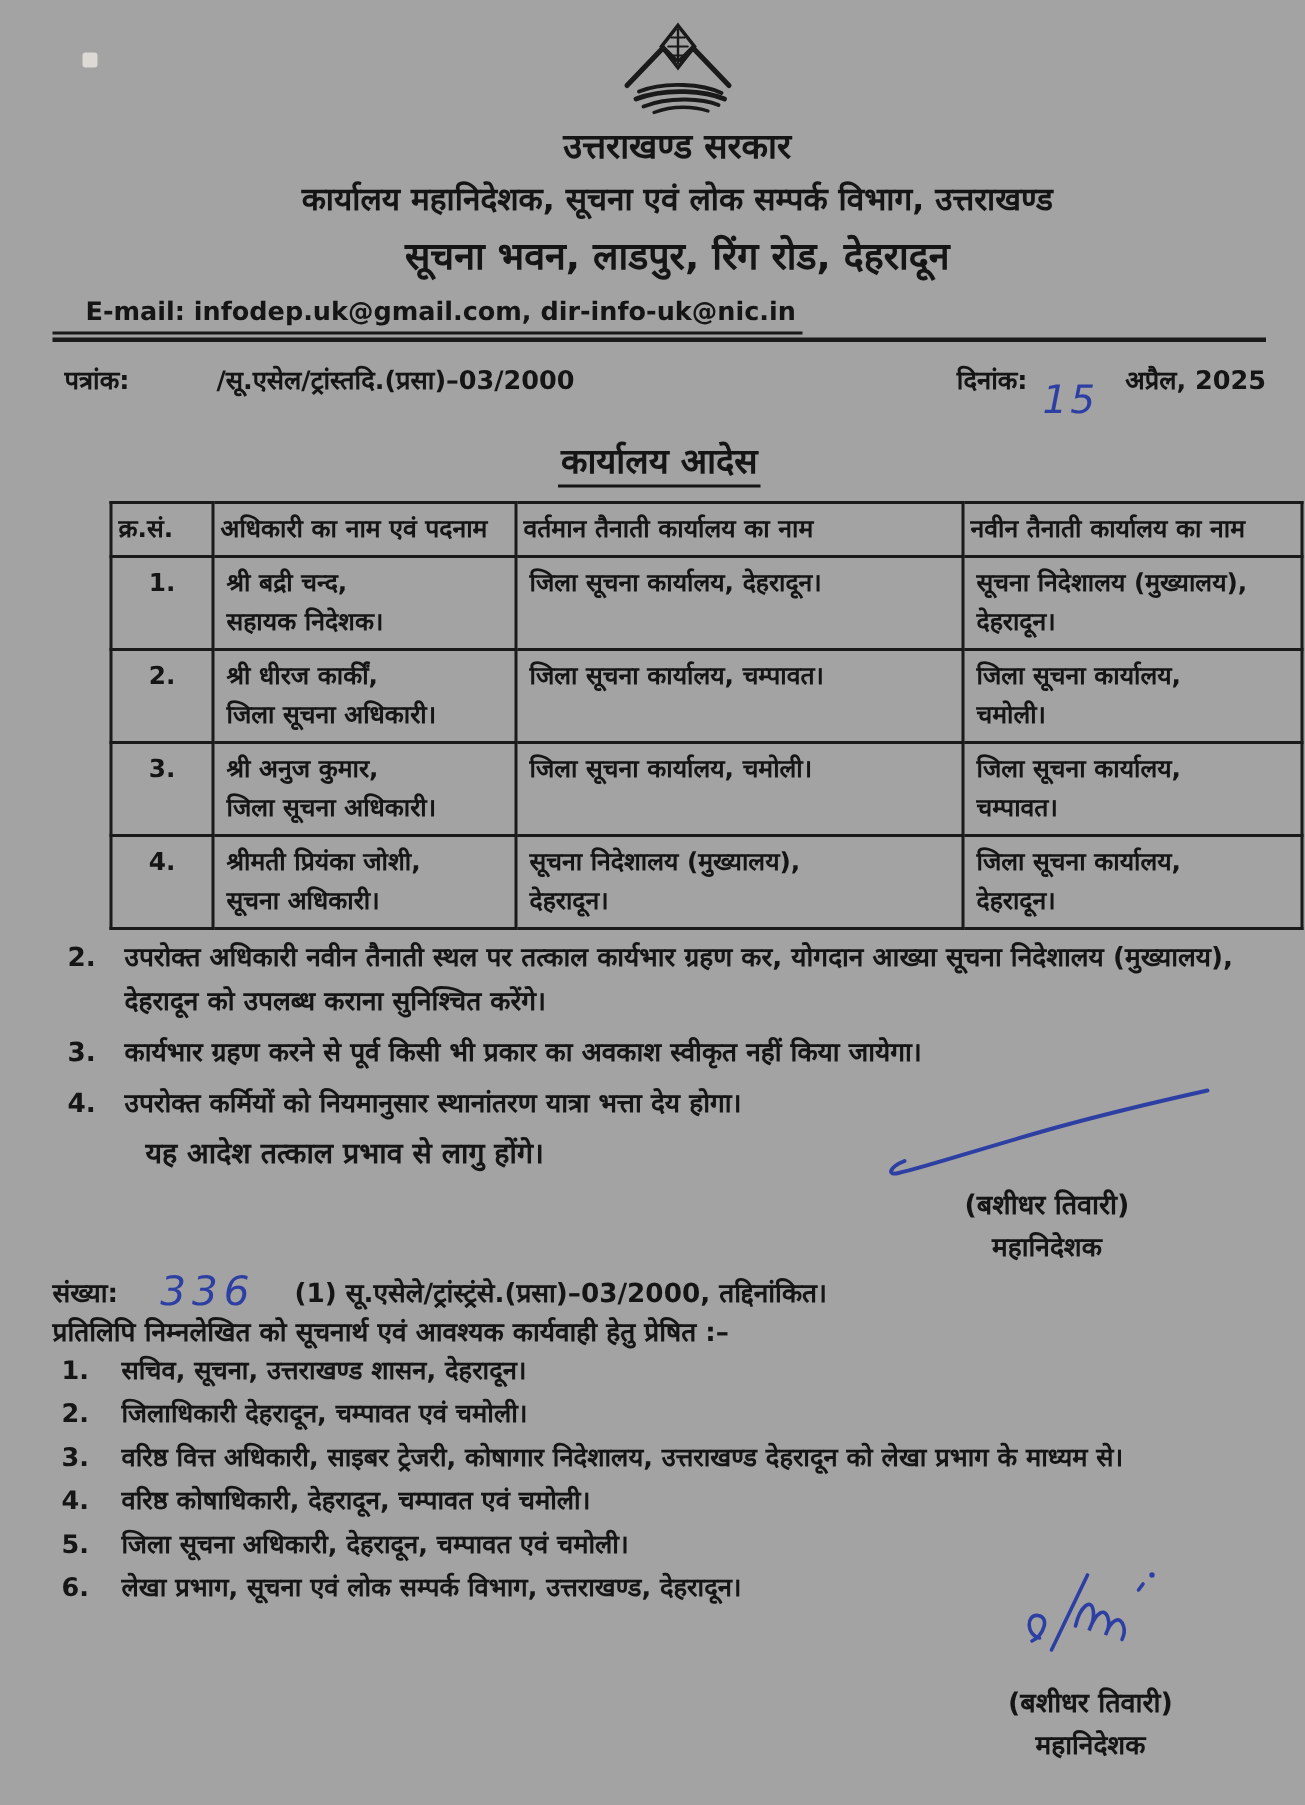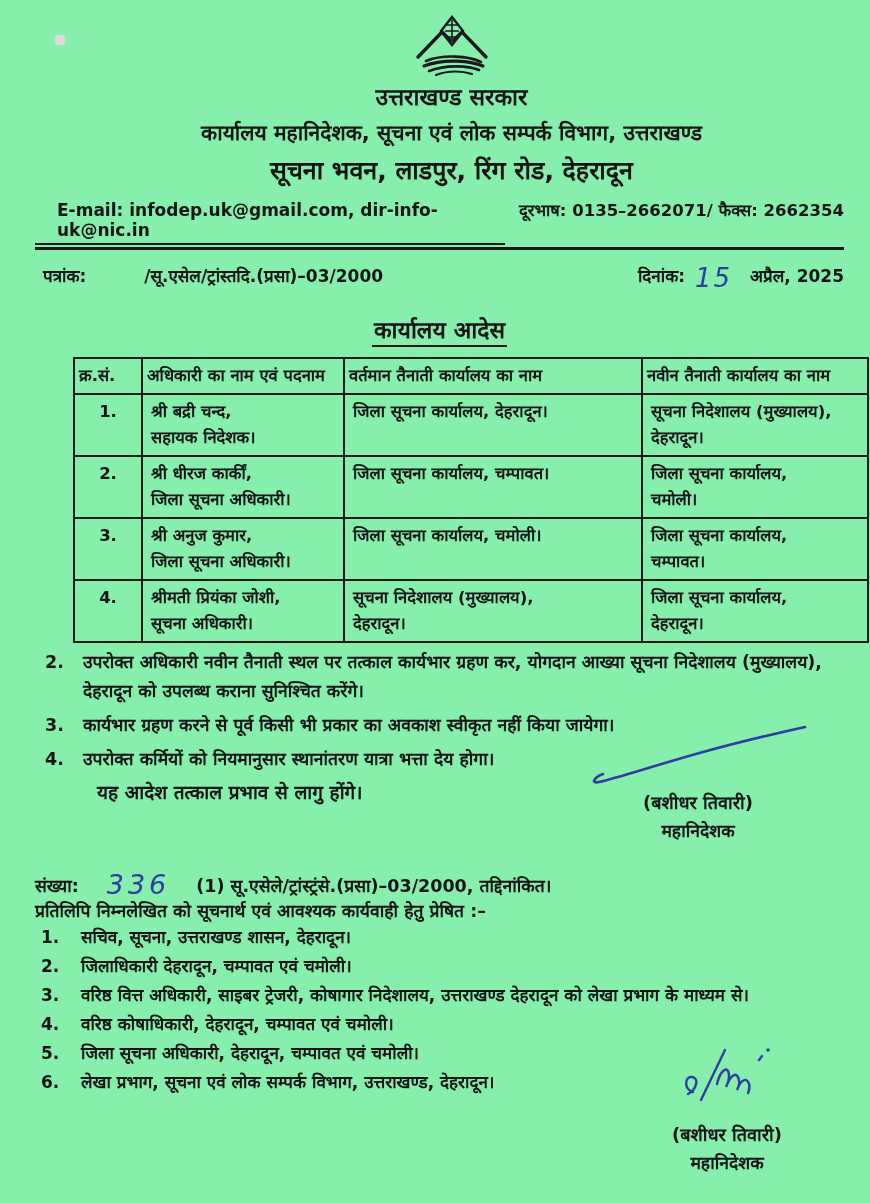--- a/index.html
+++ b/index.html
@@ -1,41 +1,41 @@
 <!DOCTYPE html>
 <html lang="hi"><head>
 <meta charset="utf-8">
 <style>
   html,body{margin:0;padding:0;background:#e8e8e8;}
   .page{
     position:relative;
     width:870px;height:1203px;
     margin:0 auto;
-    background:#86efac;
+    background:#a3a3a3;
     color:#151515;
     font-family:"DejaVu Sans", sans-serif;
     overflow:hidden;
     box-sizing:border-box;
   }
   .content{position:absolute;left:35px;right:26px;top:0;}
   .emblem{width:82px;height:66px;margin:12px auto 0 auto;transform:translateX(12px);}
   .h-govt{text-align:center;font-size:23px;font-weight:700;margin-top:2px;transform:translateX(12px);}
   .h-office{text-align:center;font-size:21px;font-weight:700;margin-top:6px;transform:translateX(12px);}
   .h-addr{text-align:center;font-size:25px;font-weight:700;margin-top:6px;transform:translateX(12px);}
   .contact-row{display:flex;align-items:baseline;margin-top:12px;font-weight:700;}
   .email{font-size:17px;padding:0 4px 3px 22px;border-bottom:2px solid #1a1a1a;}
   .phone{font-size:16.5px;margin-left:14px;white-space:nowrap;}
   .rule{height:3px;background:#1a1a1a;margin-top:2px;}
   .ref-row{display:flex;align-items:baseline;margin-top:10px;font-size:17px;font-weight:700;}
   .ref-label{margin-left:8px;}
   .ref-val{margin-left:58px;}
   .ref-spacer{flex:1;}
   .date-label{margin-right:10px;}
   .hand{color:#2e3fa3;font-style:italic;letter-spacing:2px;}
-  .day{font-size:26px;font-weight:400;line-height:1;margin-right:18px;position:relative;top:5px;}
+  .day{font-size:26px;font-weight:400;line-height:1;margin-right:18px;position:relative;top:16px;}
   .doc-title{text-align:center;font-size:23px;font-weight:700;margin-top:26px;}
   .doc-title span{border-bottom:2.5px solid #151515;padding:0 2px 2px 2px;}
   .intro{font-size:17.5px;font-weight:600;line-height:30px;text-align:justify;
          text-indent:58px;margin:20px 0 0 0;}
   table.transfer{border-collapse:collapse;width:766px;margin:12px 0 0 38px;
                  font-size:16.5px;font-weight:600;table-layout:fixed;}
   table.transfer th,table.transfer td{border:2.2px solid #1a1a1a;vertical-align:top;}
   table.transfer th{font-weight:700;text-align:left;padding:4px 4px;line-height:26px;}
   table.transfer td{padding:4px 8px;line-height:26px;}
   td.c-sn,th.c-sn{text-align:center;}
@@ -82,21 +82,20 @@
         </g>
       </svg>
     </div>
 
     <div class="h-govt">उत्तराखण्ड सरकार</div>
     <div class="h-office">कार्यालय महानिदेशक, सूचना एवं लोक सम्पर्क विभाग, उत्तराखण्ड</div>
     <div class="h-addr">सूचना भवन, लाडपुर, रिंग रोड, देहरादून</div>
 
     <div class="contact-row">
       <span class="email">E-mail: infodep.uk@gmail.com, dir-info-uk@nic.in</span>
-      <span class="phone">दूरभाष: 0135–2662071/ फैक्स: 2662354</span>
     </div>
     <div class="rule"></div>
 
     <div class="ref-row">
       <span class="ref-label">पत्रांक:</span>
       <span class="ref-val">/सू.एसेल/ट्रांस्तदि.(प्रसा)–03/2000</span>
       <span class="ref-spacer"></span>
       <span class="date-label">दिनांक:</span>
       <span class="hand day">15</span>
       <span>अप्रैल, 2025</span>

